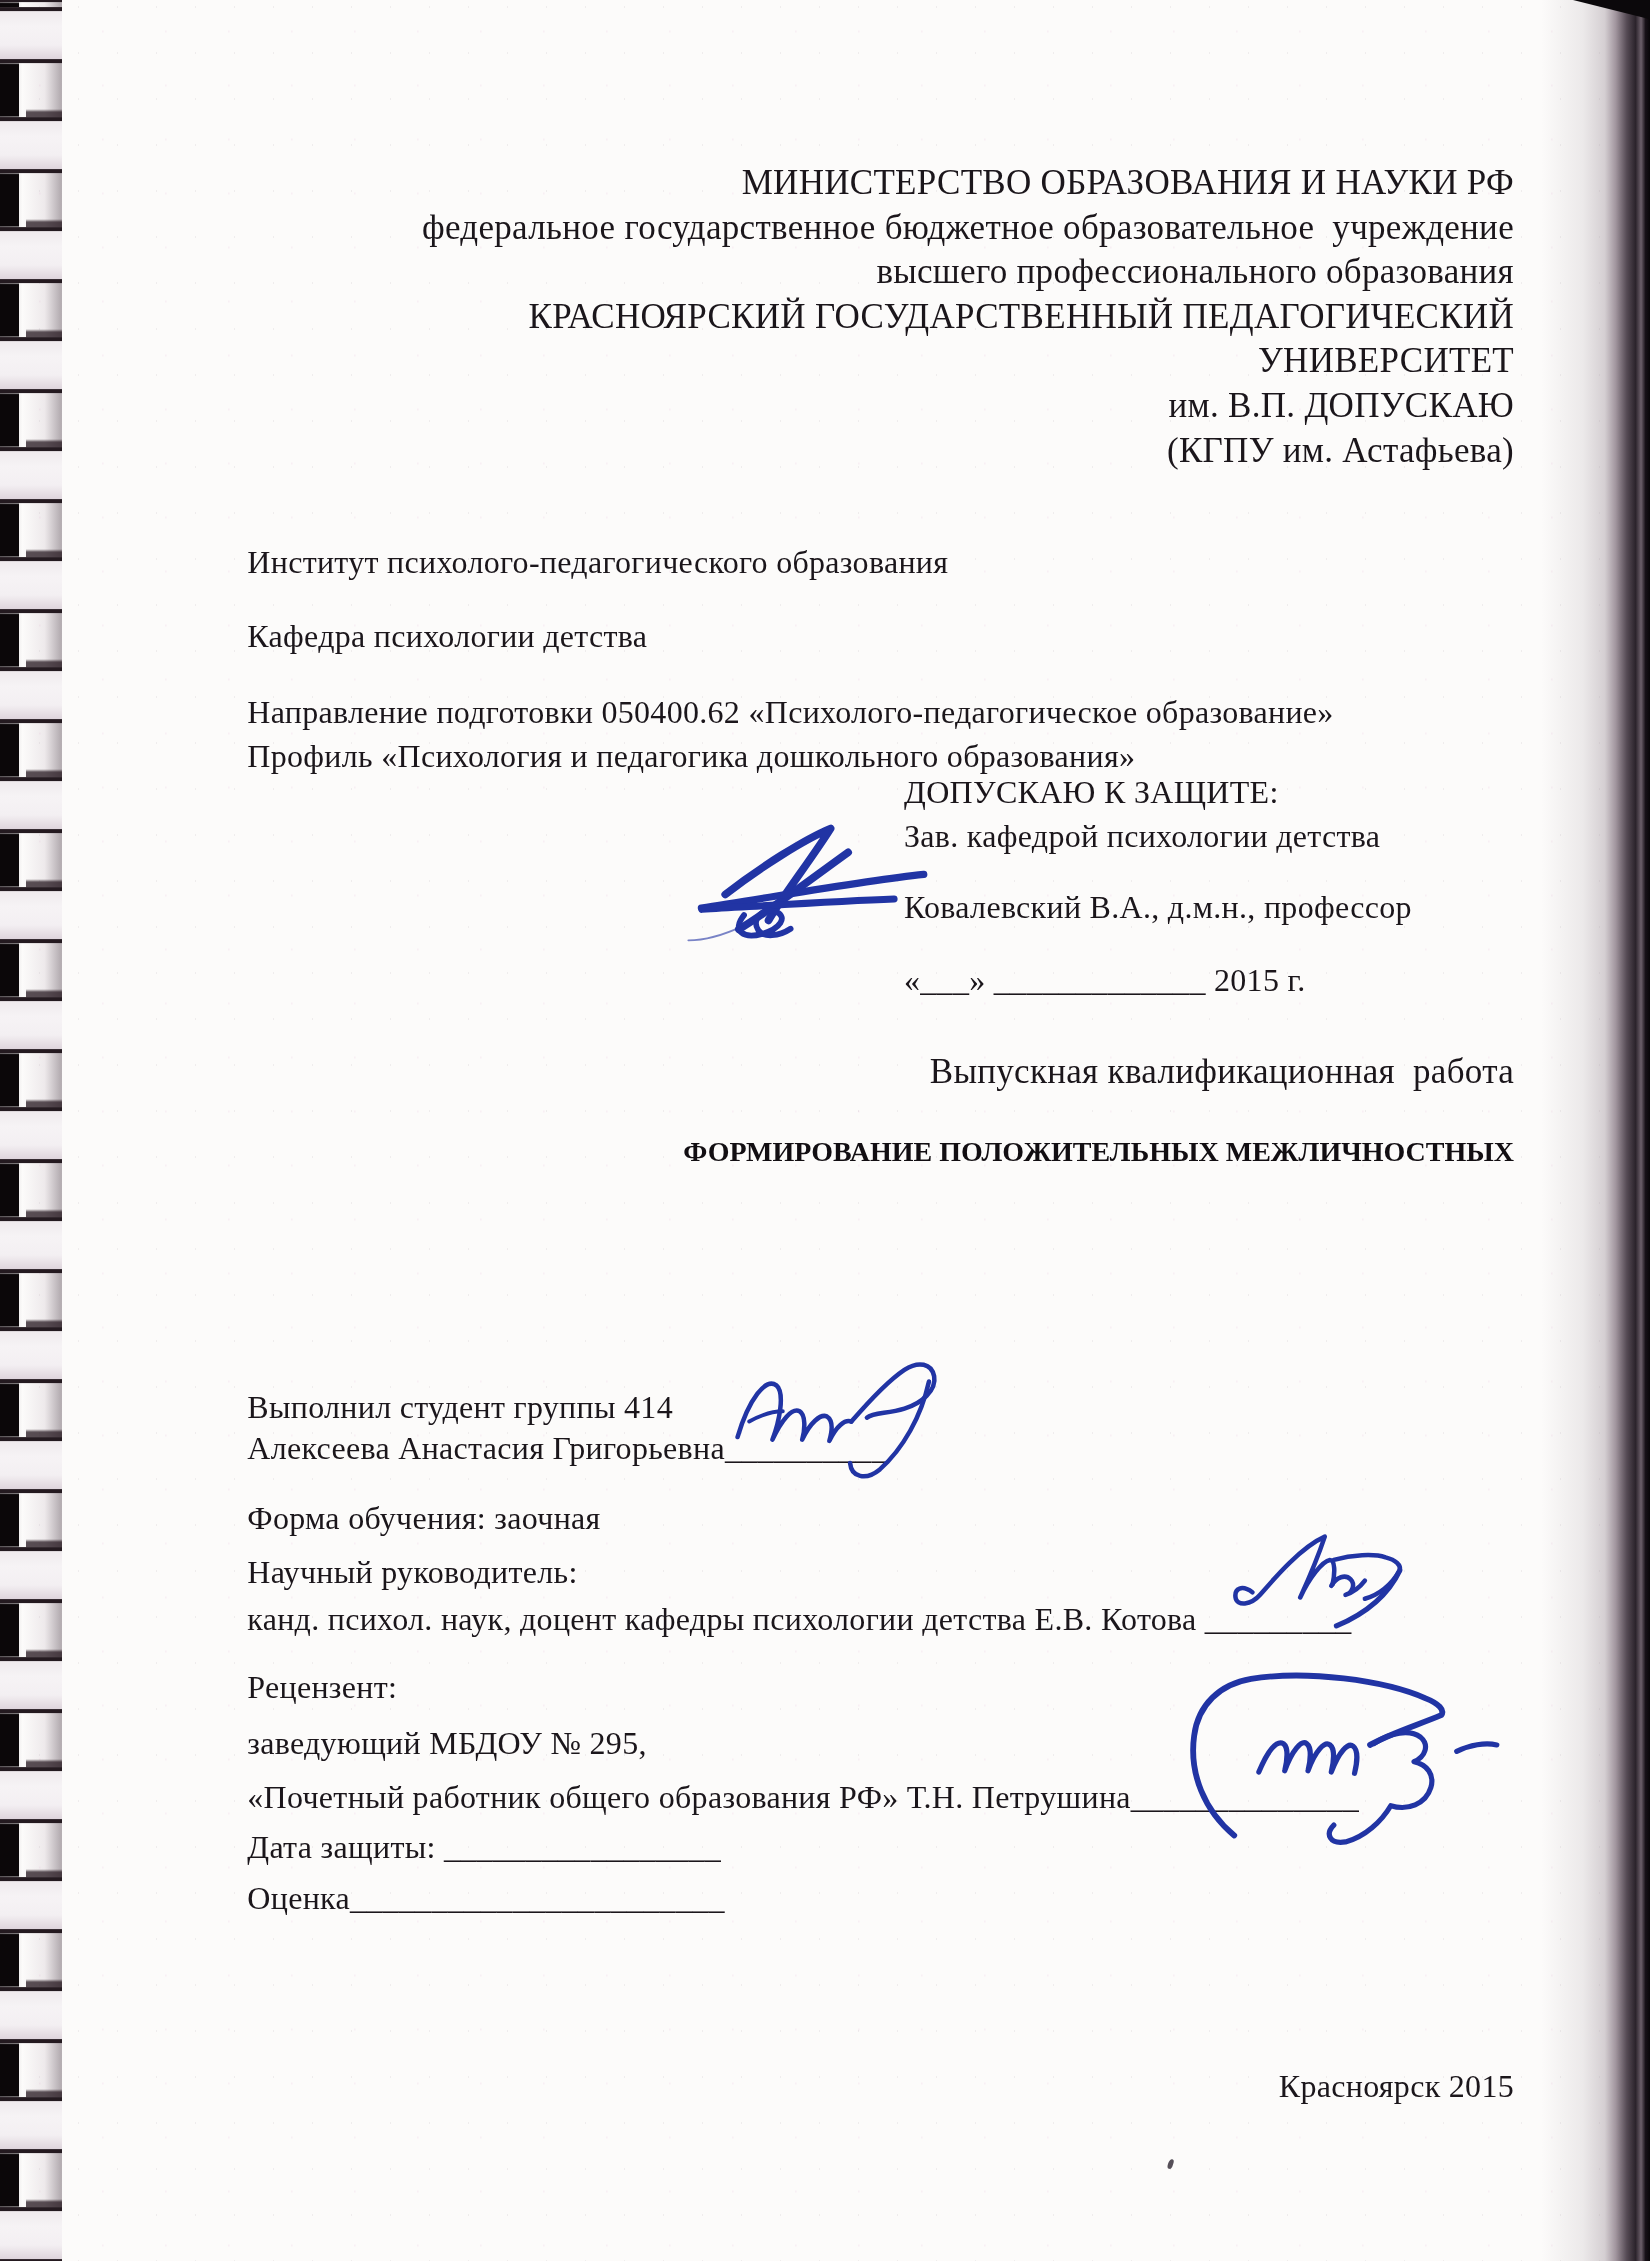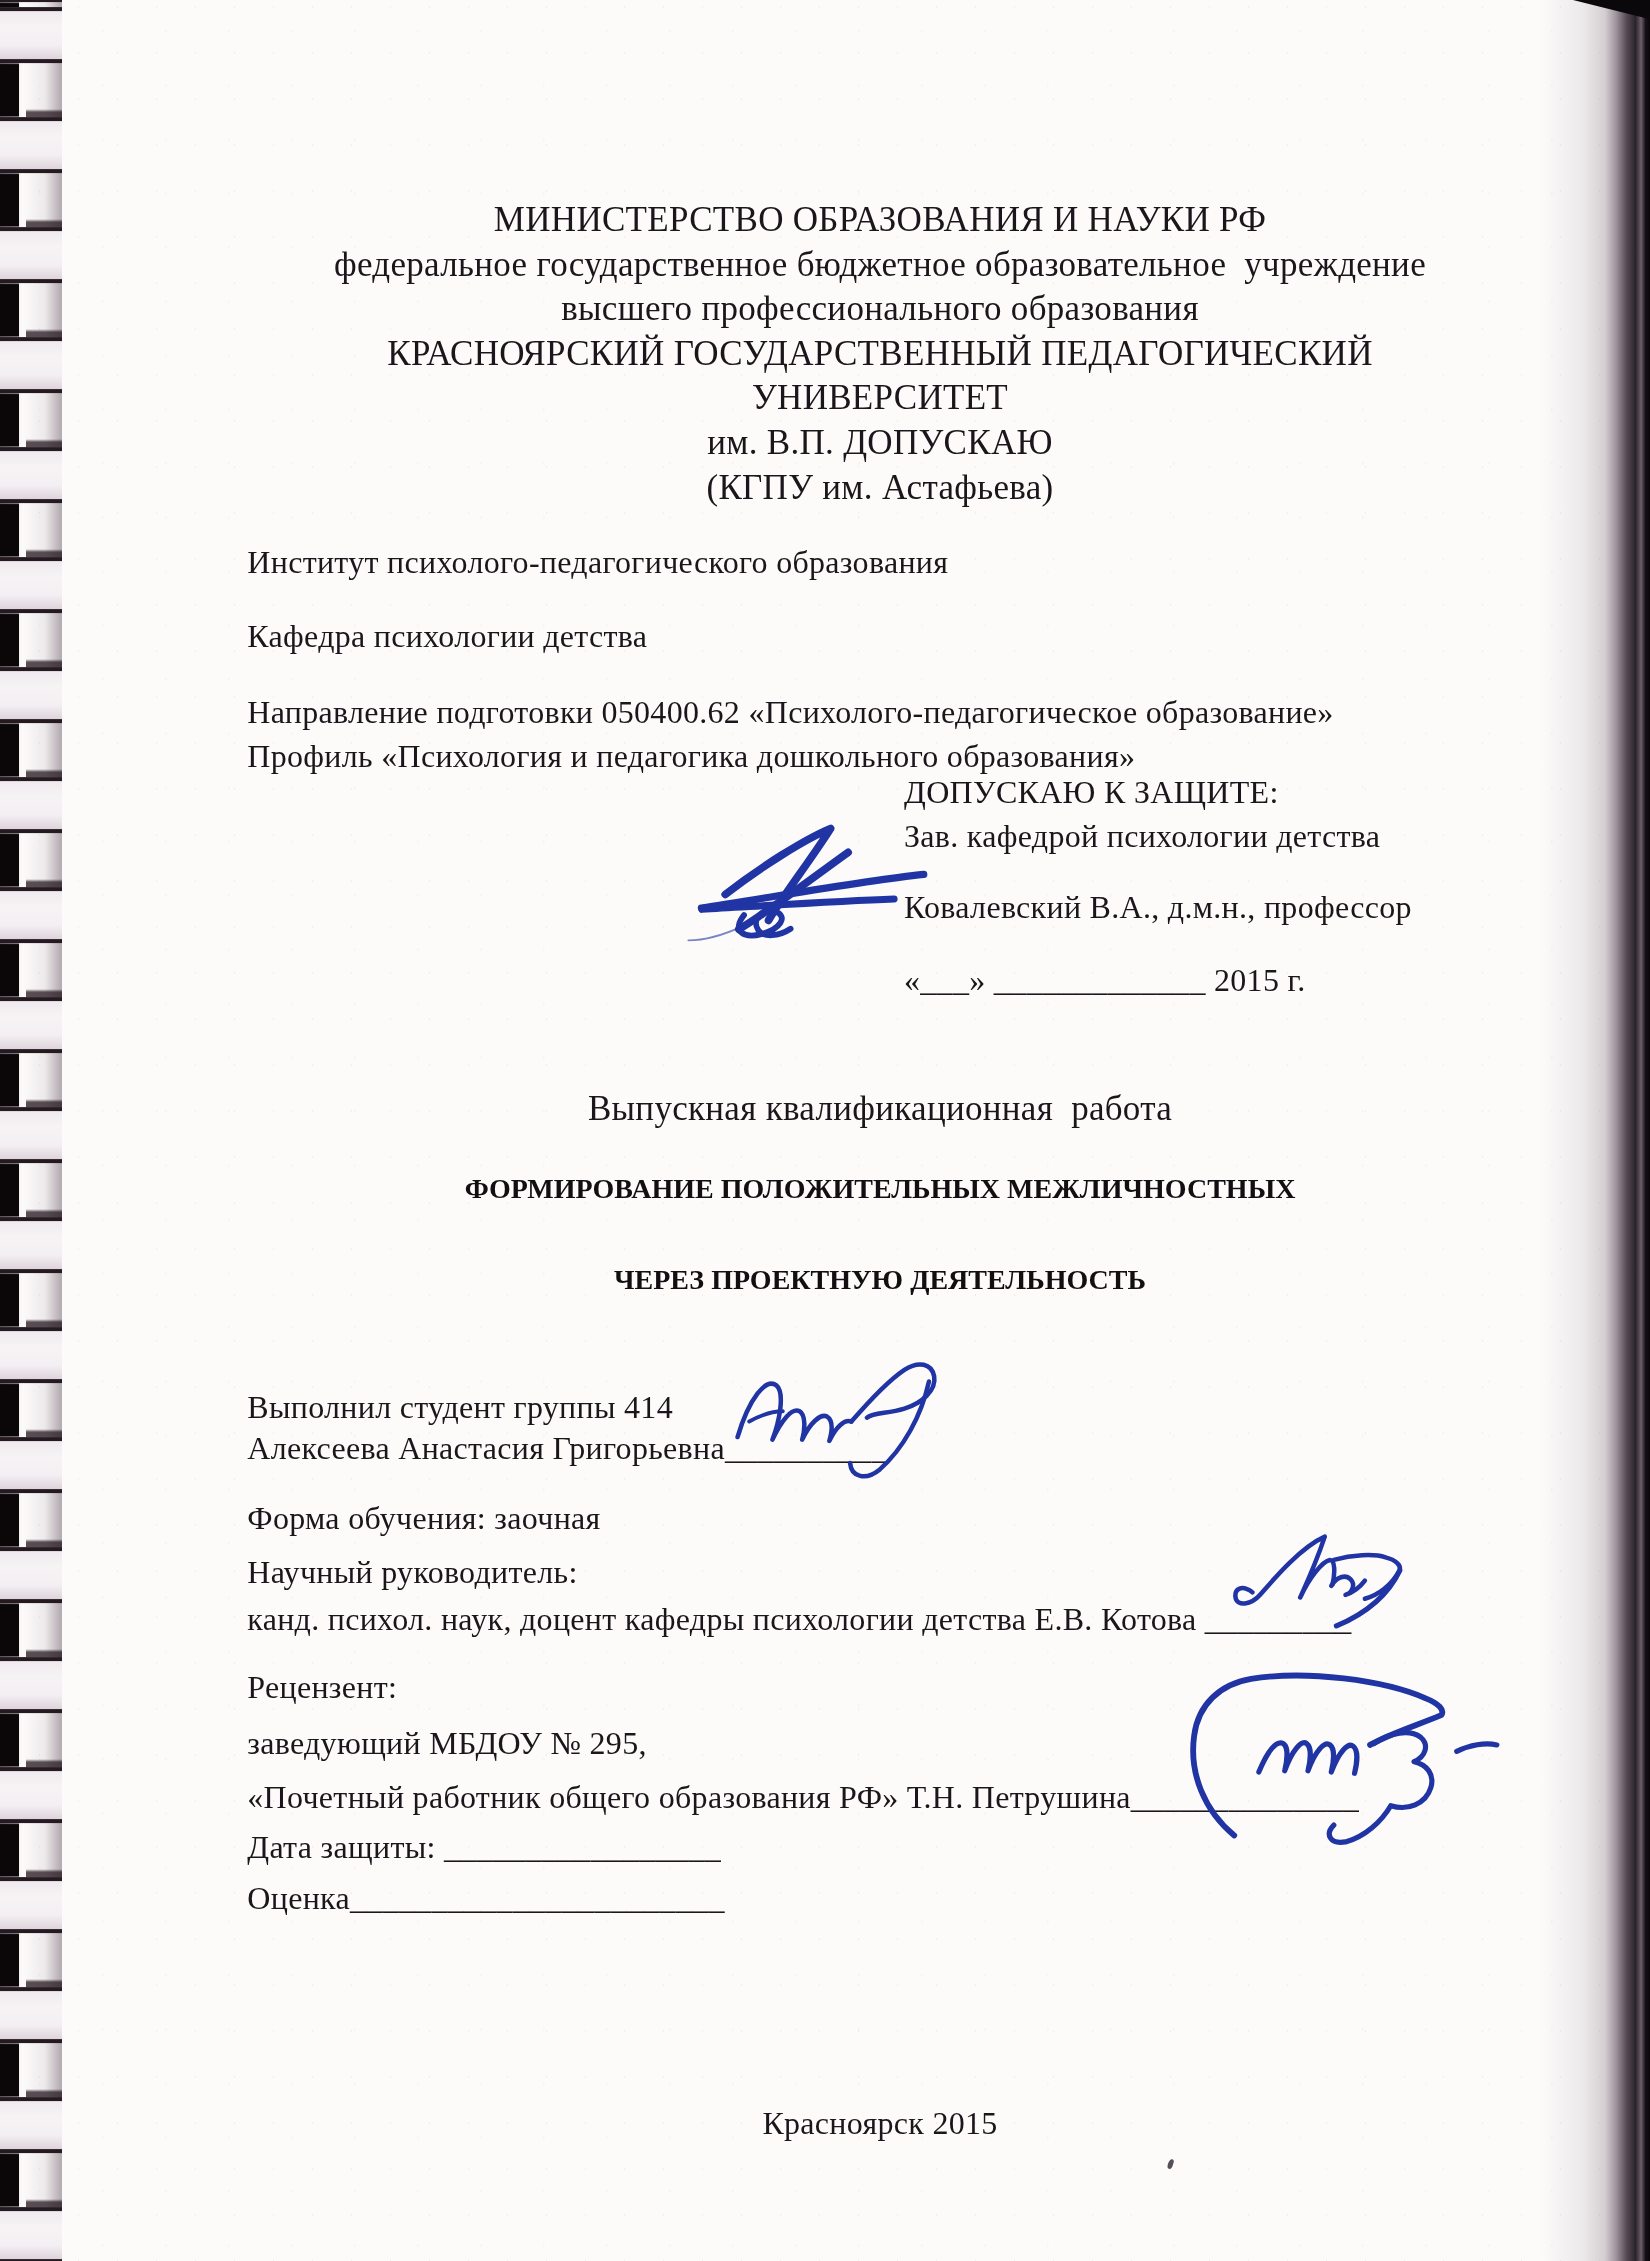--- a/index.html
+++ b/index.html
@@ -74,21 +74,21 @@
     clip-path:polygon(0 0, 100% 0, 100% 100%);
   }
   .ink-speck {
     position:absolute; left:1168px; top:2159px; width:5.2px; height:10.3px; z-index:2;
     background:#2c2430; border-radius:60% 40% 50% 50%; transform:rotate(18deg); opacity:.8;
   }
 
   
   .content { position:absolute; left:246px; top:0; width:1268px; height:100%; z-index:2; }
   .line { position:absolute; white-space:pre; line-height:1; font-size:32px; letter-spacing:0.3px; }
-  .c { left:0; right:0; text-align:center;margin-top:37px; }
+  .c { left:0; right:0; text-align:right; }
   .l { left:1.3px;margin-top:35px; }
   .a { left:658px; }
   .hdr { font-size:35px; }
   .wtype { font-size:35px; }
   .ttl { font-size:28px; font-weight:bold; letter-spacing:0; color:#120e12; }
 
   
   .sig-layer { position:absolute; left:0; top:0; z-index:5; pointer-events:none; }
   .sig-layer path { fill:none; stroke-linecap:round; stroke-linejoin:round; }
 </style>
@@ -123,21 +123,20 @@
     <div class="line l" style="top:661px">Направление подготовки 050400.62 «Психолого-педагогическое образование»</div>
     <div class="line l" style="top:705px">Профиль «Психология и педагогика дошкольного образования»</div>
 
     <div class="line a" style="top:776px">ДОПУСКАЮ К ЗАЩИТЕ:</div>
     <div class="line a" style="top:820px">Зав. кафедрой психологии детства</div>
     <div class="line a" style="top:891px">Ковалевский В.А., д.м.н., профессор</div>
     <div class="line a" style="top:964px">«___» _____________ 2015 г.</div>
 
     <div class="line c wtype" style="top:1054px">Выпускная квалификационная  работа</div>
     <div class="line c ttl" style="top:1138px">ФОРМИРОВАНИЕ ПОЛОЖИТЕЛЬНЫХ МЕЖЛИЧНОСТНЫХ</div>
-    <div class="line c ttl" style="top:1229px">ЧЕРЕЗ ПРОЕКТНУЮ ДЕЯТЕЛЬНОСТЬ</div>
 
     <div class="line l" style="top:1356px">Выполнил студент группы 414</div>
     <div class="line l" style="top:1397px">Алексеева Анастасия Григорьевна__________</div>
     <div class="line l" style="top:1467px">Форма обучения: заочная</div>
     <div class="line l" style="top:1521px">Научный руководитель:</div>
     <div class="line l" style="top:1568px">канд. психол. наук, доцент кафедры психологии детства Е.В. Котова _________</div>
     <div class="line l" style="top:1636px">Рецензент:</div>
     <div class="line l" style="top:1692px">заведующий МБДОУ № 295,</div>
     <div class="line l" style="top:1746px">«Почетный работник общего образования РФ» Т.Н. Петрушина______________</div>
     <div class="line l" style="top:1796px">Дата защиты: _________________</div>

